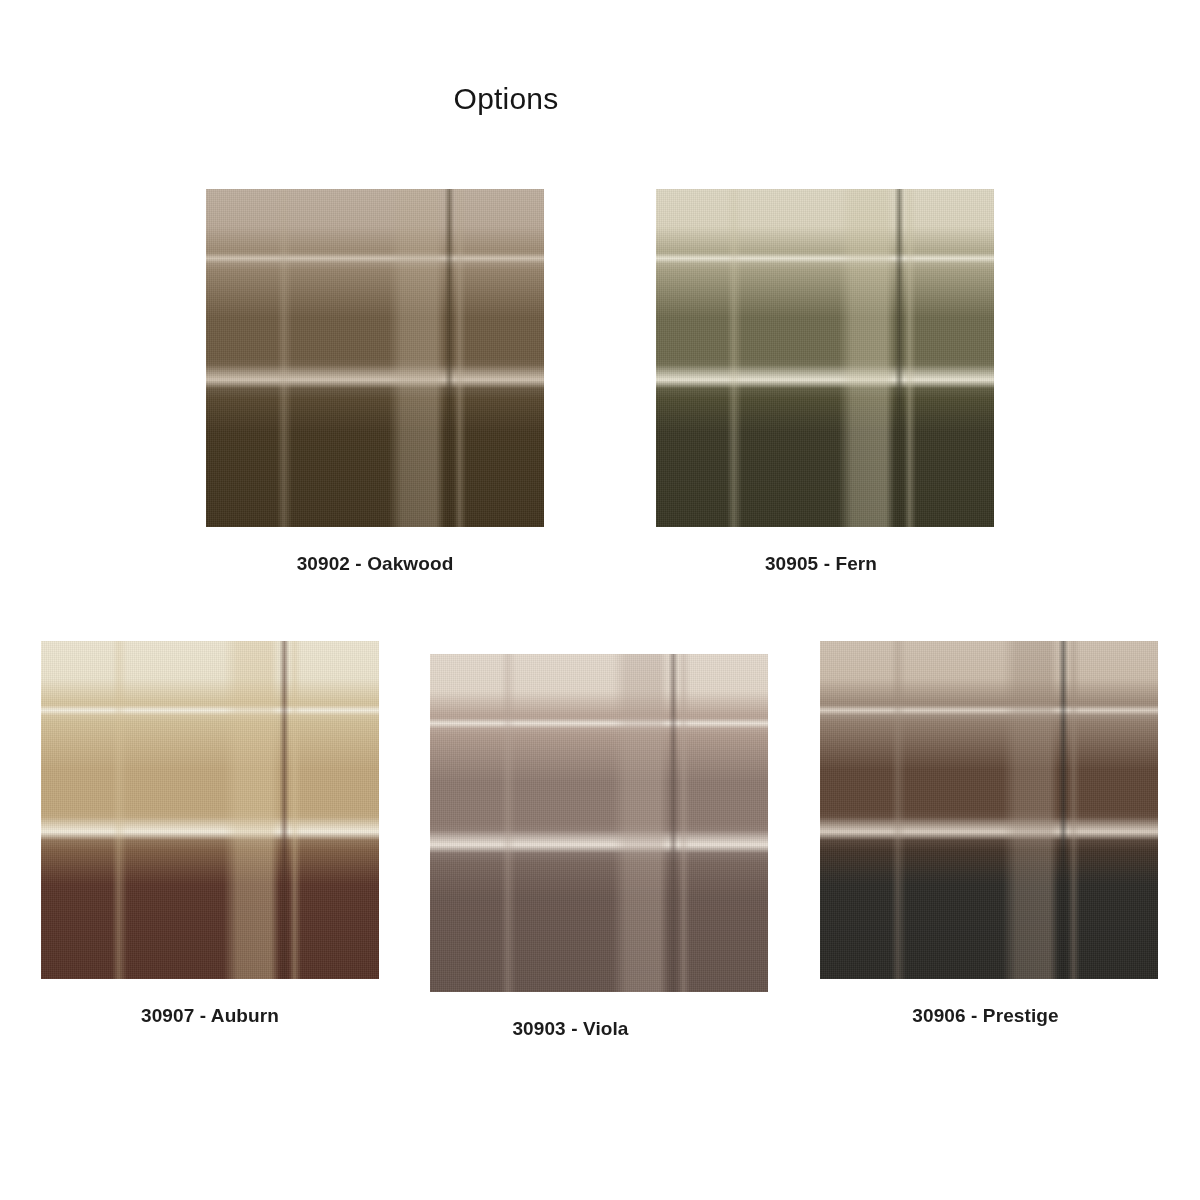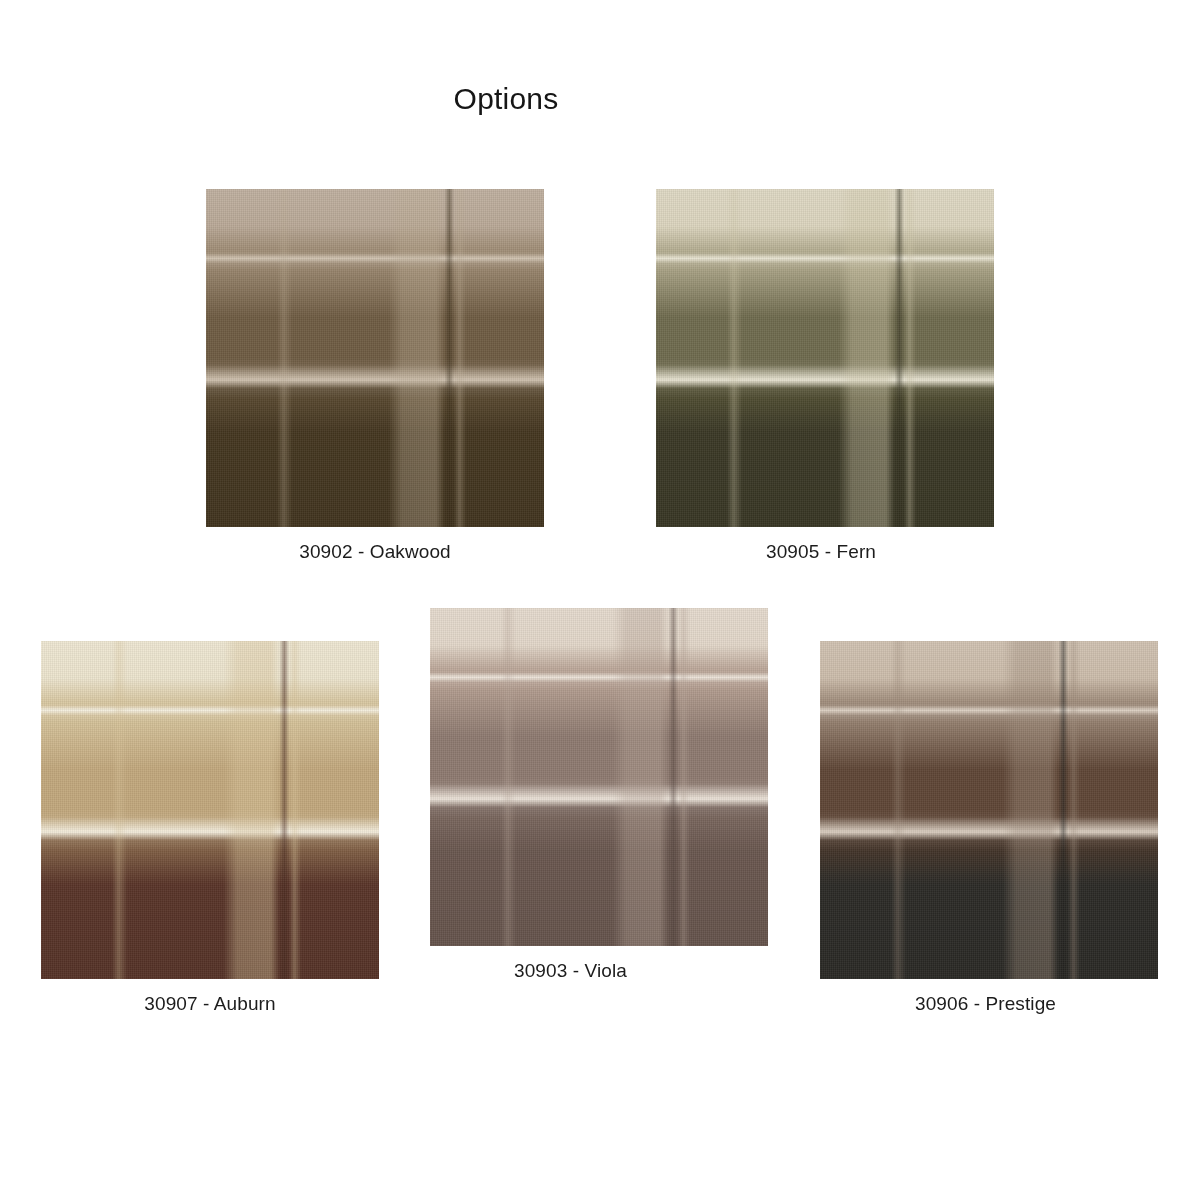--- a/index.html
+++ b/index.html
@@ -77,24 +77,24 @@
     opacity: 0.85;
     pointer-events: none;
   }
 
   
   .layer-bands {
     pointer-events: none;
   }
 
   .swatch-label {
-    margin-top: 14px;
+    margin-top: 26px;
     text-align: center;
     font-size: 19px;
-    font-weight: 400;
+    font-weight: 700;
     letter-spacing: 0.1px;
     color: #1c1c1c;
     white-space: nowrap;
   }
 </style>
 </head>
 <body style="background: rgb(255, 255, 255);">
 
 <h1 class="page-title">Options</h1>
 
@@ -123,21 +123,21 @@
   <div class="swatch-card" style="left: 41px; top: 641px; width: 338px;">
     <div class="swatch-tile" style="width: 338px; height: 338px;">
       <div class="layer layer-base" style="background: linear-gradient(rgb(236, 228, 205) 0%, rgb(236, 228, 205) 11%, rgb(214, 196, 156) 19%, rgb(243, 236, 217) 20.5%, rgb(214, 196, 156) 22%, rgb(194, 168, 125) 38%, rgb(194, 168, 125) 52%, rgb(243, 236, 217) 56.5%, rgb(138, 106, 76) 59%, rgb(90, 53, 41) 72%, rgb(90, 53, 41) 100%);"></div>
       <div class="layer layer-warp" style="background: linear-gradient(90deg, rgba(0, 0, 0, 0) 0%, rgba(0, 0, 0, 0) 21%, rgba(217, 196, 154, 0.333) 23%, rgba(0, 0, 0, 0) 25.5%, rgba(0, 0, 0, 0) 54%, rgba(217, 196, 154, 0.4) 58%, rgba(217, 196, 154, 0.44) 68%, rgba(0, 0, 0, 0) 70.5%, rgba(75, 44, 33, 0.533) 72%, rgba(0, 0, 0, 0) 73.4%, rgba(217, 196, 154, 0.376) 75%, rgba(0, 0, 0, 0) 77%, rgba(0, 0, 0, 0) 100%);"></div>
       <div class="layer layer-bands" style="background: linear-gradient(rgba(255, 255, 255, 0.1) 0%, rgba(255, 255, 255, 0) 14%, rgba(255, 255, 255, 0) 18%, rgba(255, 255, 255, 0.16) 20.5%, rgba(255, 255, 255, 0) 24%, rgba(0, 0, 0, 0) 50%, rgba(255, 255, 255, 0.14) 56.5%, rgba(0, 0, 0, 0) 62%, rgba(0, 0, 0, 0.06) 100%);"></div>
       <div class="layer layer-weave"></div>
     </div>
     <div class="swatch-label">30907 - Auburn</div>
   </div>
 
-  <div class="swatch-card" style="left: 430px; top: 608px; width: 281px;">
+  <div class="swatch-card" style="left: 430px; top: 654px; width: 281px;">
     <div class="swatch-tile" style="width: 338px; height: 338px;">
       <div class="layer layer-base" style="background: linear-gradient(rgb(226, 214, 200) 0%, rgb(226, 214, 200) 11%, rgb(183, 161, 147) 19%, rgb(234, 224, 212) 20.5%, rgb(183, 161, 147) 22%, rgb(142, 122, 112) 38%, rgb(142, 122, 112) 52%, rgb(234, 224, 212) 56.5%, rgb(125, 106, 97) 59%, rgb(107, 88, 80) 72%, rgb(107, 88, 80) 100%);"></div>
       <div class="layer layer-warp" style="background: linear-gradient(90deg, rgba(0, 0, 0, 0) 0%, rgba(0, 0, 0, 0) 21%, rgba(182, 163, 150, 0.333) 23%, rgba(0, 0, 0, 0) 25.5%, rgba(0, 0, 0, 0) 54%, rgba(182, 163, 150, 0.4) 58%, rgba(182, 163, 150, 0.44) 68%, rgba(0, 0, 0, 0) 70.5%, rgba(88, 71, 64, 0.533) 72%, rgba(0, 0, 0, 0) 73.4%, rgba(182, 163, 150, 0.376) 75%, rgba(0, 0, 0, 0) 77%, rgba(0, 0, 0, 0) 100%);"></div>
       <div class="layer layer-bands" style="background: linear-gradient(rgba(255, 255, 255, 0.1) 0%, rgba(255, 255, 255, 0) 14%, rgba(255, 255, 255, 0) 18%, rgba(255, 255, 255, 0.16) 20.5%, rgba(255, 255, 255, 0) 24%, rgba(0, 0, 0, 0) 50%, rgba(255, 255, 255, 0.14) 56.5%, rgba(0, 0, 0, 0) 62%, rgba(0, 0, 0, 0.06) 100%);"></div>
       <div class="layer layer-weave"></div>
     </div>
     <div class="swatch-label">30903 - Viola</div>
   </div>
 
   <div class="swatch-card" style="left: 820px; top: 641px; width: 331px;">

